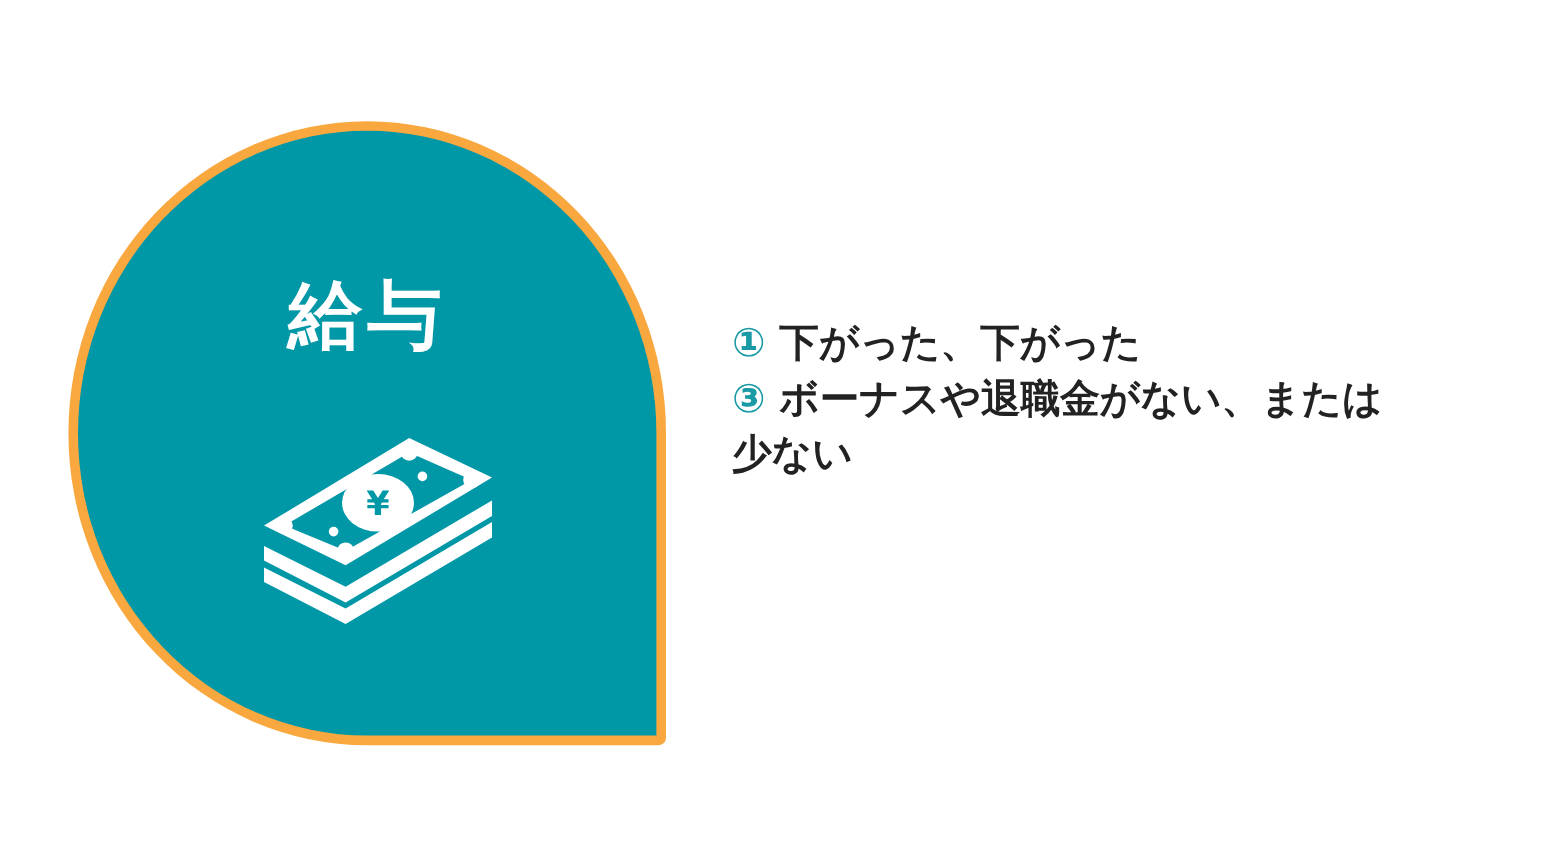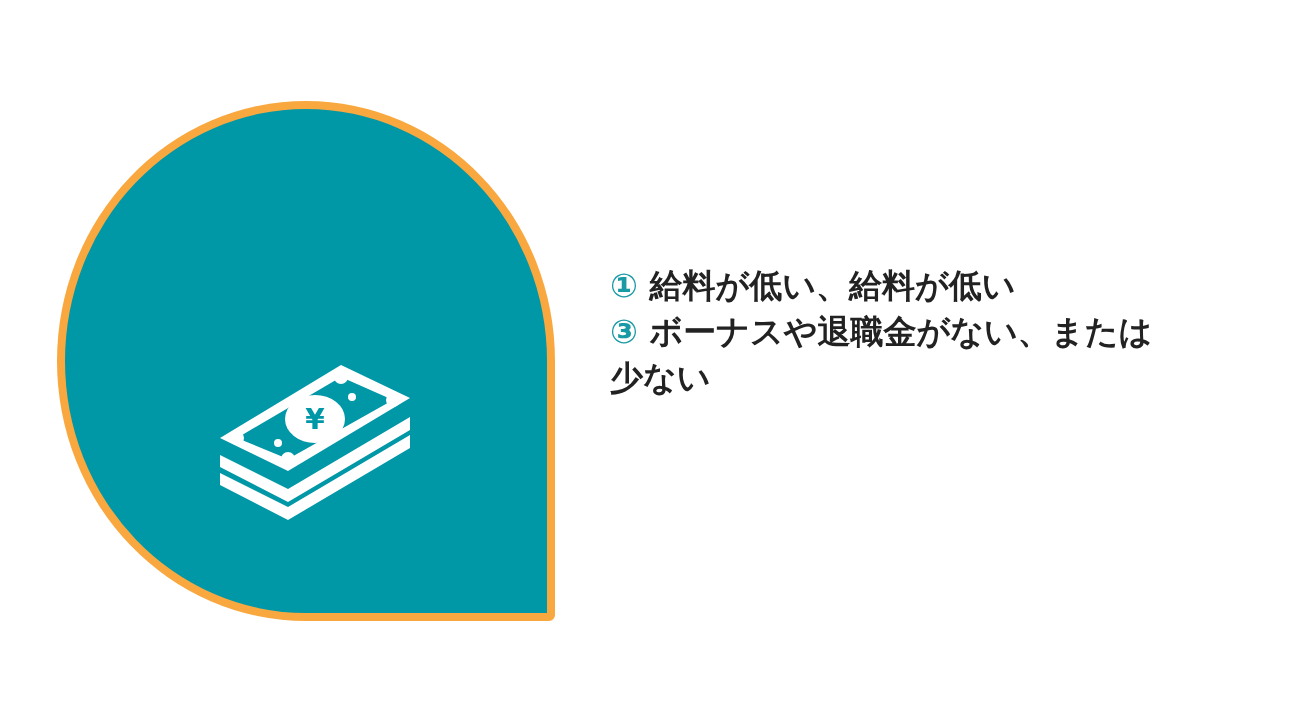--- a/index.html
+++ b/index.html
@@ -13,20 +13,21 @@
   .icon { position:absolute; left:150px; top:246px; }
   .list { position:absolute; left:610px; top:263px; width:640px; color:#222222;
           font-size:33px; font-weight:bold; line-height:46px; }
   .list .num { color:#1a9aa5; }
   .list .item { white-space:nowrap; }
 </style>
 </head>
 <body>
 
 <div class="drop">
+  <div class="title">給与</div>
   <svg class="icon" width="210" height="200" viewBox="0 0 210 200">
 
     <polygon points="5,118 5,130 73,165 195,93 195,80 73,152" fill="#ffffff"></polygon>
 
     <polygon points="5,100 5,112 73,147 195,75 195,62 73,134" fill="#ffffff"></polygon>
 
     <polygon points="5,83 126,10 195,43 73,116" fill="#ffffff"></polygon>
     <polygon points="22,83 126,22 178,45 73,104" fill="#0097a7"></polygon>
 
     <circle cx="126" cy="22" r="7" fill="#ffffff"></circle>
@@ -38,21 +39,21 @@
     <text x="100" y="74" text-anchor="middle" font-size="28" font-weight="bold" fill="#0097a7" font-family="DejaVu Sans, sans-serif">¥</text>
 
     <circle cx="137" cy="42" r="4" fill="#ffffff"></circle>
     <circle cx="63" cy="88" r="4" fill="#ffffff"></circle>
   </svg>
 </div>
 
 <div class="list">
   <div class="item">
     <span class="num">①</span>
-    <span>給料が低い、給料が低い</span>
+    <span>下がった、下がった</span>
   </div>
   <div class="item">
     <span class="num">③</span>
     <span>ボーナスや退職金がない、または</span>
   </div>
   <div class="item">
     <span>少ない</span>
   </div>
 </div>
 

